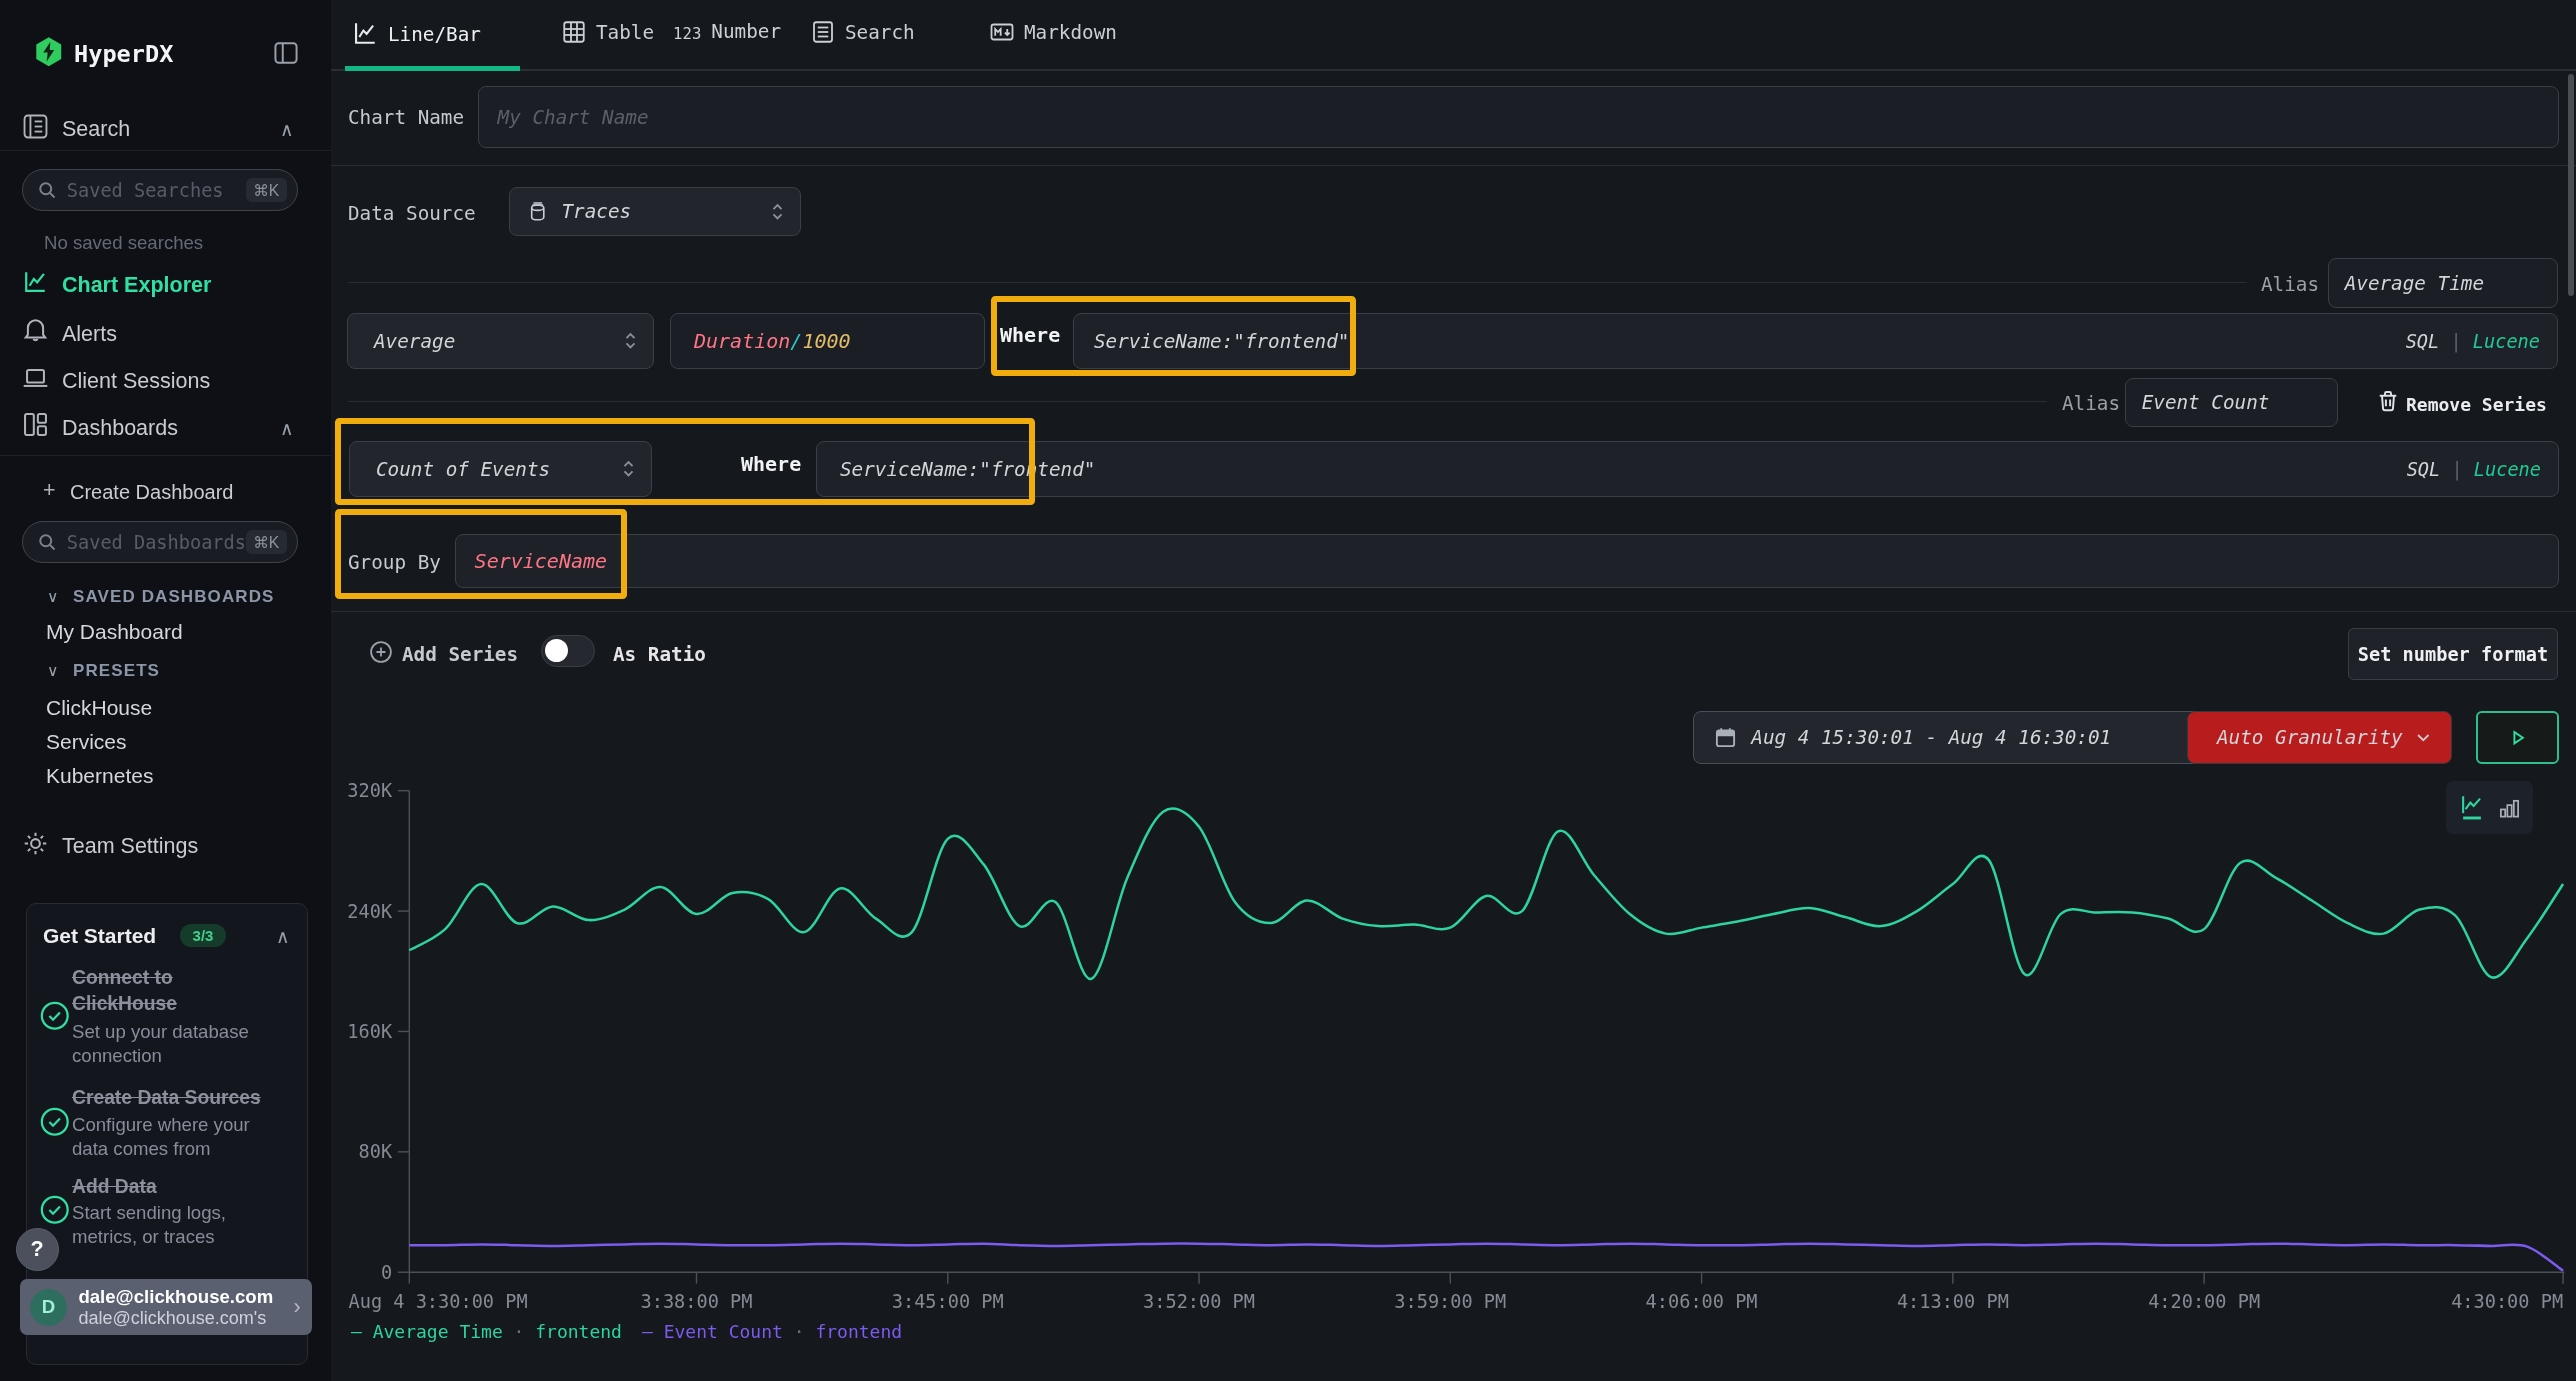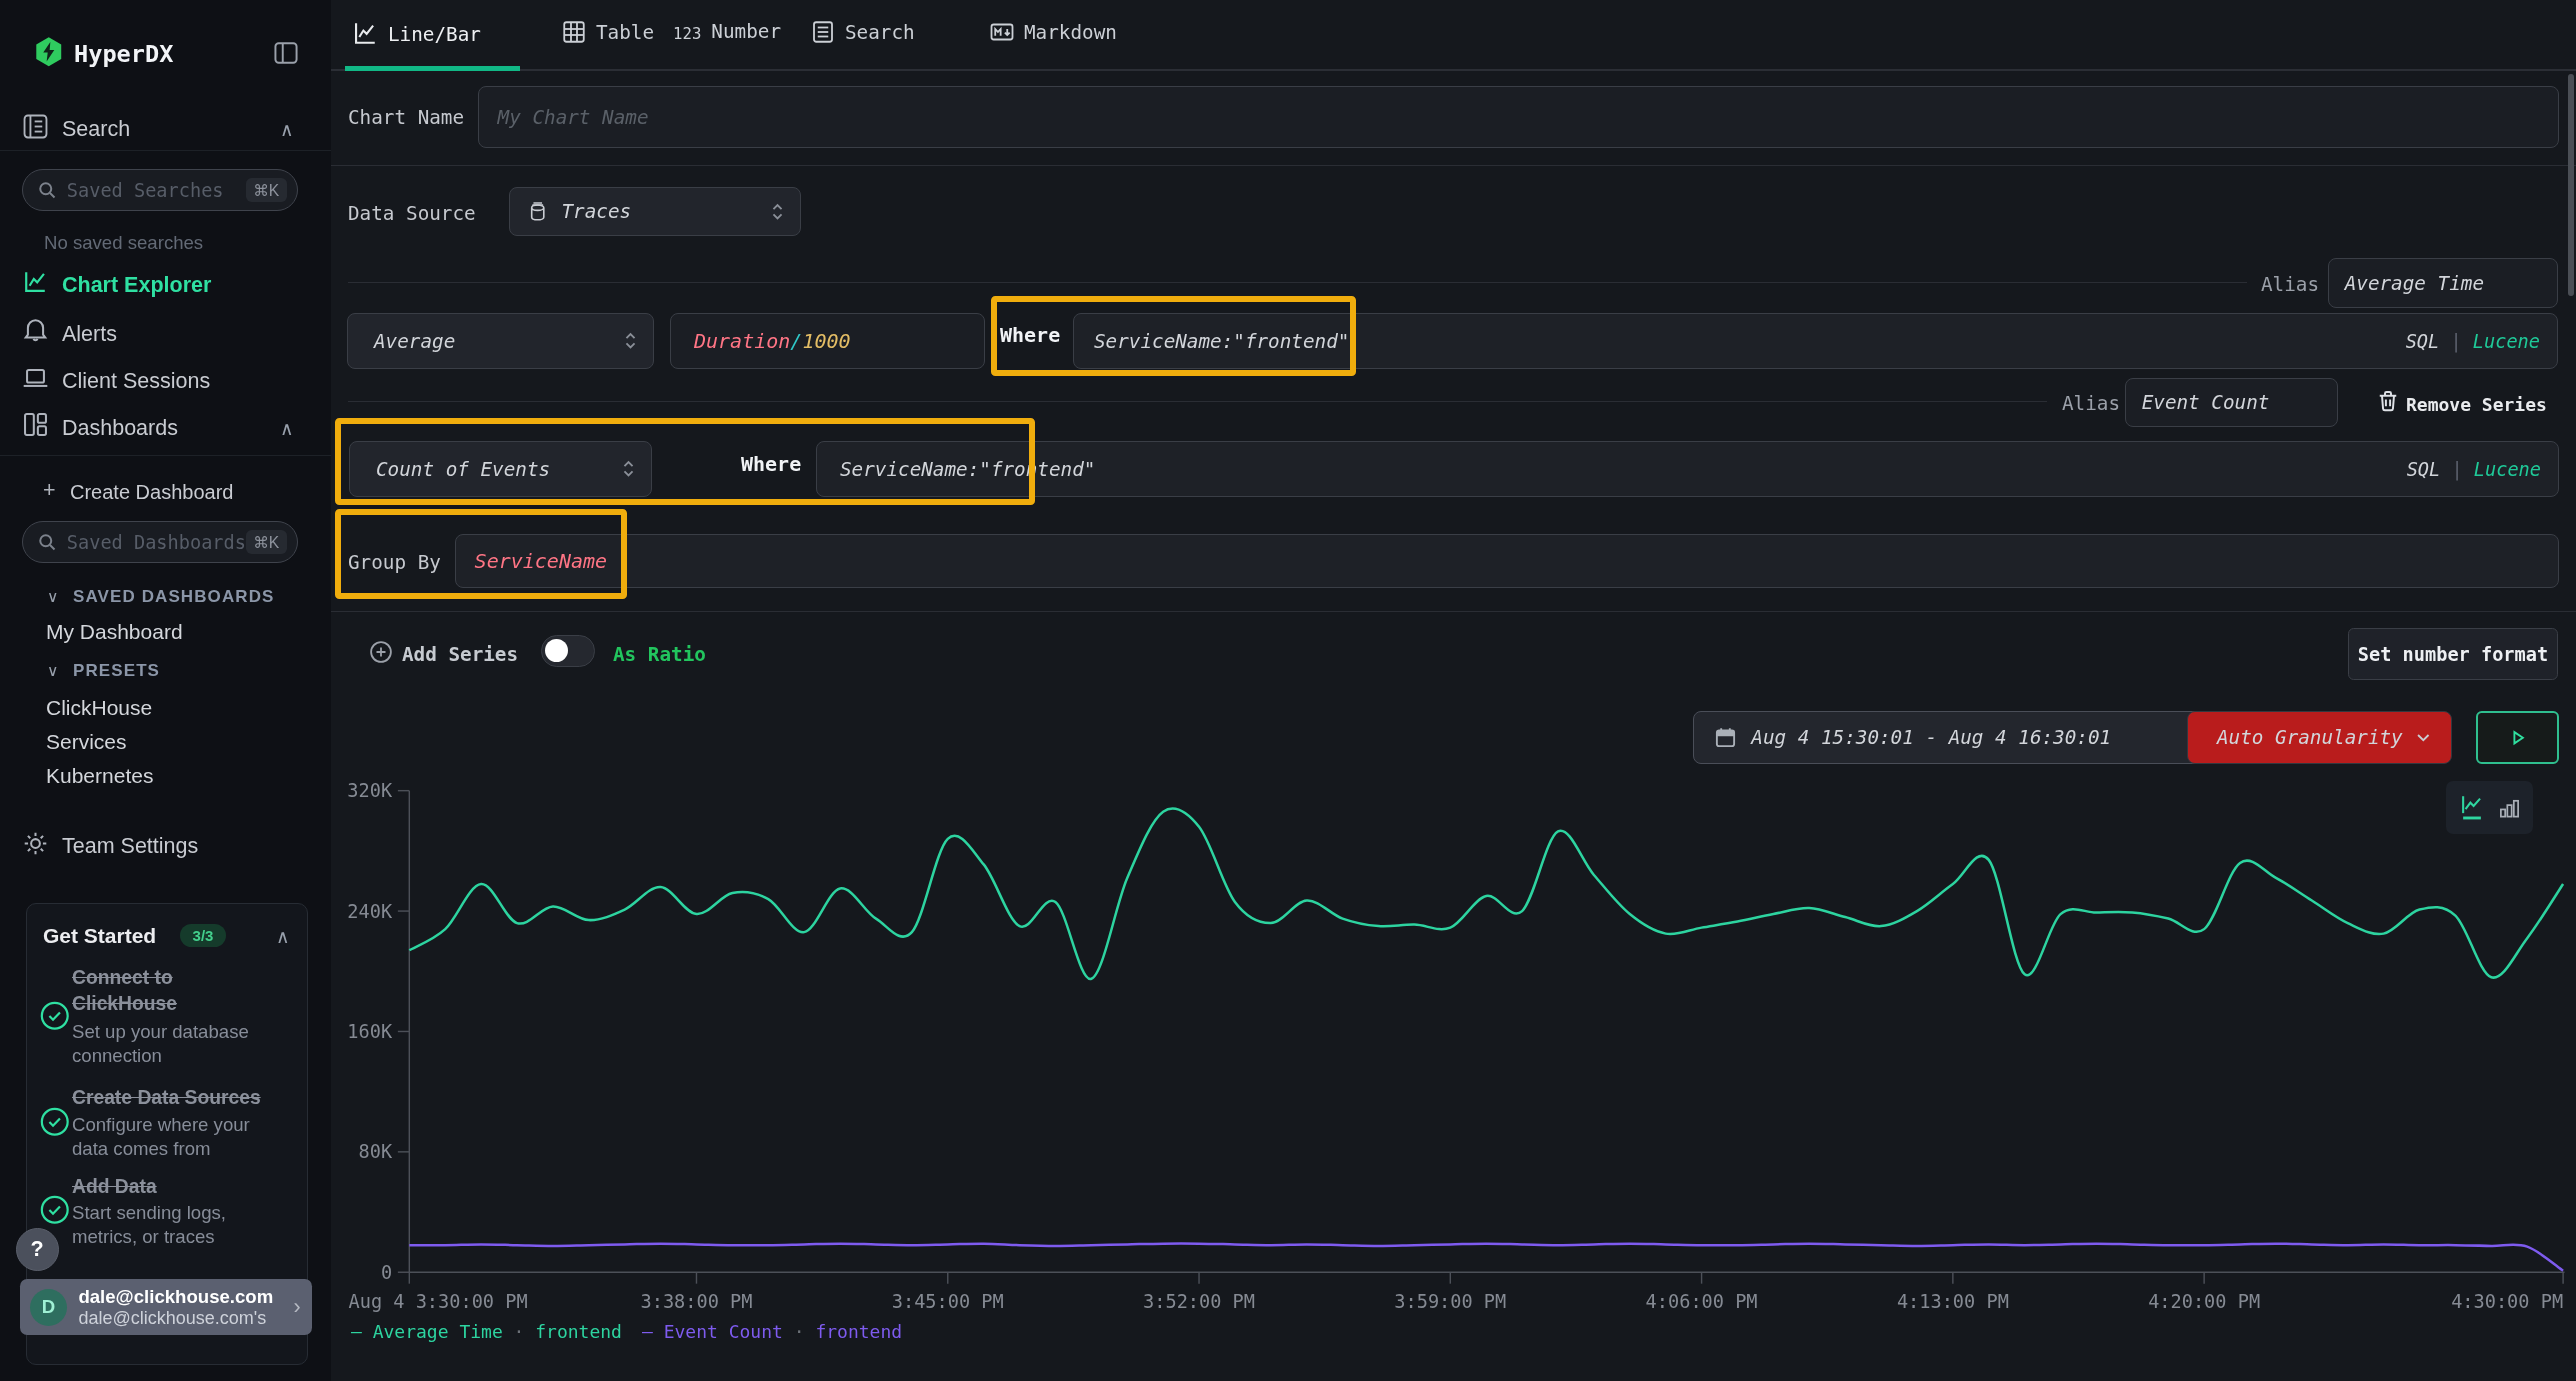--- a/index.html
+++ b/index.html
@@ -359,21 +359,21 @@
   <span class="abs" style="left:369px;top:640px;cursor:pointer;">
     <svg width="24" height="24" viewBox="0 0 16 16" fill="none" stroke="#9ba0a9" stroke-width="1.2">
         <circle cx="8" cy="8" r="6.6"></circle>
         <path d="M8 5 v6 M5 8 h6"></path>
       </svg>
   </span>
   <span class="abs mono" style="left:402px;top:643px;font-size:19.3px;font-weight:bold;color:#c6cad0;cursor:pointer;">Add Series</span>
   <div id="ratio-toggle">
       <div id="ratio-knob"></div>
     </div>
-  <span class="abs mono" style="left:613px;top:643px;font-size:19.3px;font-weight:bold;color:#22c55e;">As Ratio</span>
+  <span class="abs mono" style="left:613px;top:643px;font-size:19.3px;font-weight:bold;color:#e5e5e5;">As Ratio</span>
   <div class="btn" style="left:2348px;top:628px;width:210px;height:52px;">
     <span>Set number format</span>
   </div>
 
   <div class="input" style="left:1693px;top:711px;width:562px;height:53px;background:#23262d;border-color:#4a4e58;">
     <span style="margin-left:20px;">
       <svg width="23" height="23" viewBox="0 0 16 16" fill="none" stroke="#aab0b8" stroke-width="1.3">
           <rect x="2" y="3" width="12" height="11" rx="1.5"></rect>
           <path d="M5 1.5 v3 M11 1.5 v3 M2 6.5 h12"></path>
           <rect x="2" y="3" width="12" height="3.5" fill="#aab0b8" stroke="none"></rect>

